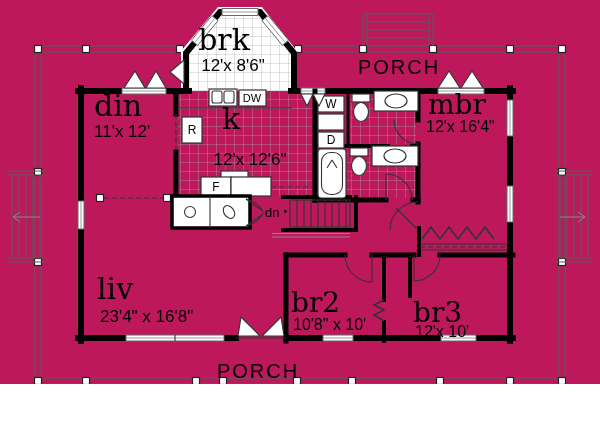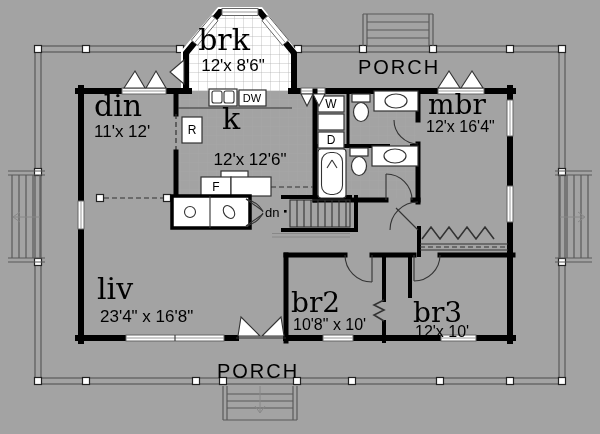--- a/index.html
+++ b/index.html
@@ -1,16 +1,16 @@
 <!DOCTYPE html>
 <html><head>
 <meta charset="utf-8">
 <style>
   html,body{margin:0;padding:0;background:#ffffff;}
-  .page{width:600px;height:434px;position:relative;background:#a3a3a3;overflow:hidden;}
+  .page{width:600px;height:384px;position:relative;background:#be185d;overflow:hidden;}
   svg{display:block;}
   
   .wall{stroke:#000;stroke-width:6;stroke-linecap:square;fill:none;}
   .baywall{stroke:#000;stroke-width:6;stroke-linejoin:miter;fill:none;}
   .iwall{stroke:#000;stroke-width:5;stroke-linecap:square;fill:none;}
   .mwall{stroke:#000;stroke-width:4;stroke-linecap:square;fill:none;}
   .twall{stroke:#000;stroke-width:3;stroke-linecap:square;fill:none;}
   .thin{stroke:#333;stroke-width:1.1;fill:none;}
   .fix{stroke:#333;stroke-width:1.2;fill:#fff;}
   .rail{stroke:#5a5a5a;stroke-width:1.2;fill:none;}

